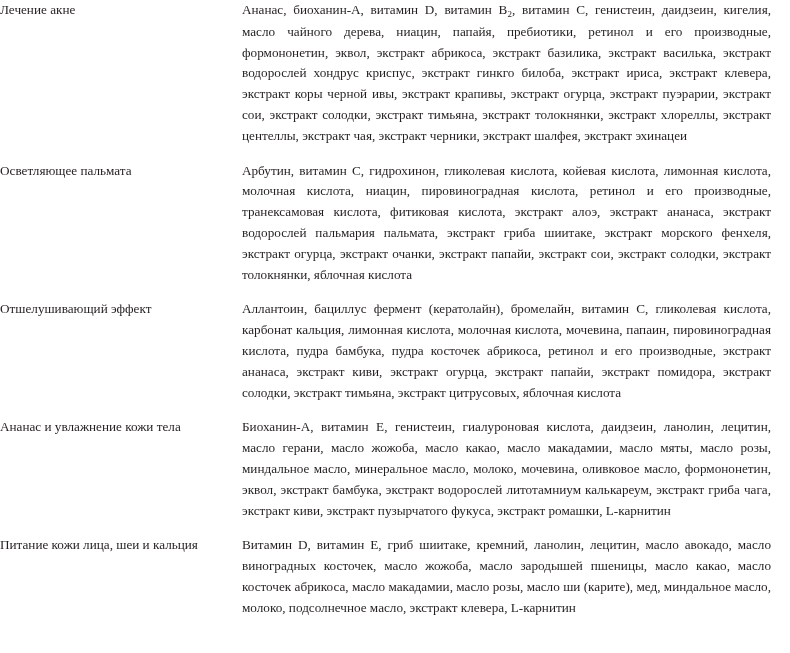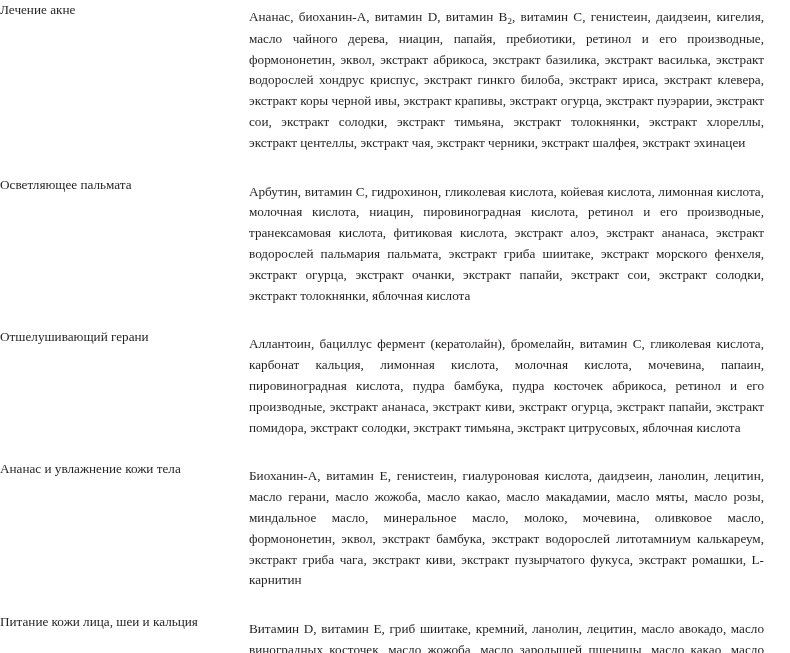--- a/index.html
+++ b/index.html
@@ -54,21 +54,21 @@
     hyphens: none;
     margin: 0;
   }
 
   .ing-text {
     font-size: 13.2px;
     line-height: 20.8px;
     text-align: justify;
     text-align-last: left;
     hyphens: none;
-    margin: 7px;
+    margin: 0;
     padding-right: 19px;
   }
 
   .row-spacer td {
     height: 14px;
     font-size: 0;
     line-height: 0;
   }
 
   sub {
@@ -108,21 +108,21 @@
         </td>
       </tr>
 
       <tr class="row-spacer">
           <td></td>
           <td></td>
         </tr>
 
       <tr>
         <td class="cat-cell">
-          <p class="cat-text">Отшелушивающий герани</p>
+          <p class="cat-text">Отшелушивающий эффект</p>
         </td>
         <td class="ing-cell">
           <p class="ing-text">Аллантоин, бациллус фермент (кератолайн), бромелайн, витамин С, гликолевая кислота, карбонат кальция, лимонная кислота, молочная кислота, мочевина, папаин, пировиноградная кислота, пудра бамбука, пудра косточек абрикоса, ретинол и его производные, экстракт ананаса, экстракт киви, экстракт огурца, экстракт папайи, экстракт помидора, экстракт солодки, экстракт тимьяна, экстракт цитрусовых, яблочная кислота</p>
         </td>
       </tr>
 
       <tr class="row-spacer">
           <td></td>
           <td></td>
         </tr>

